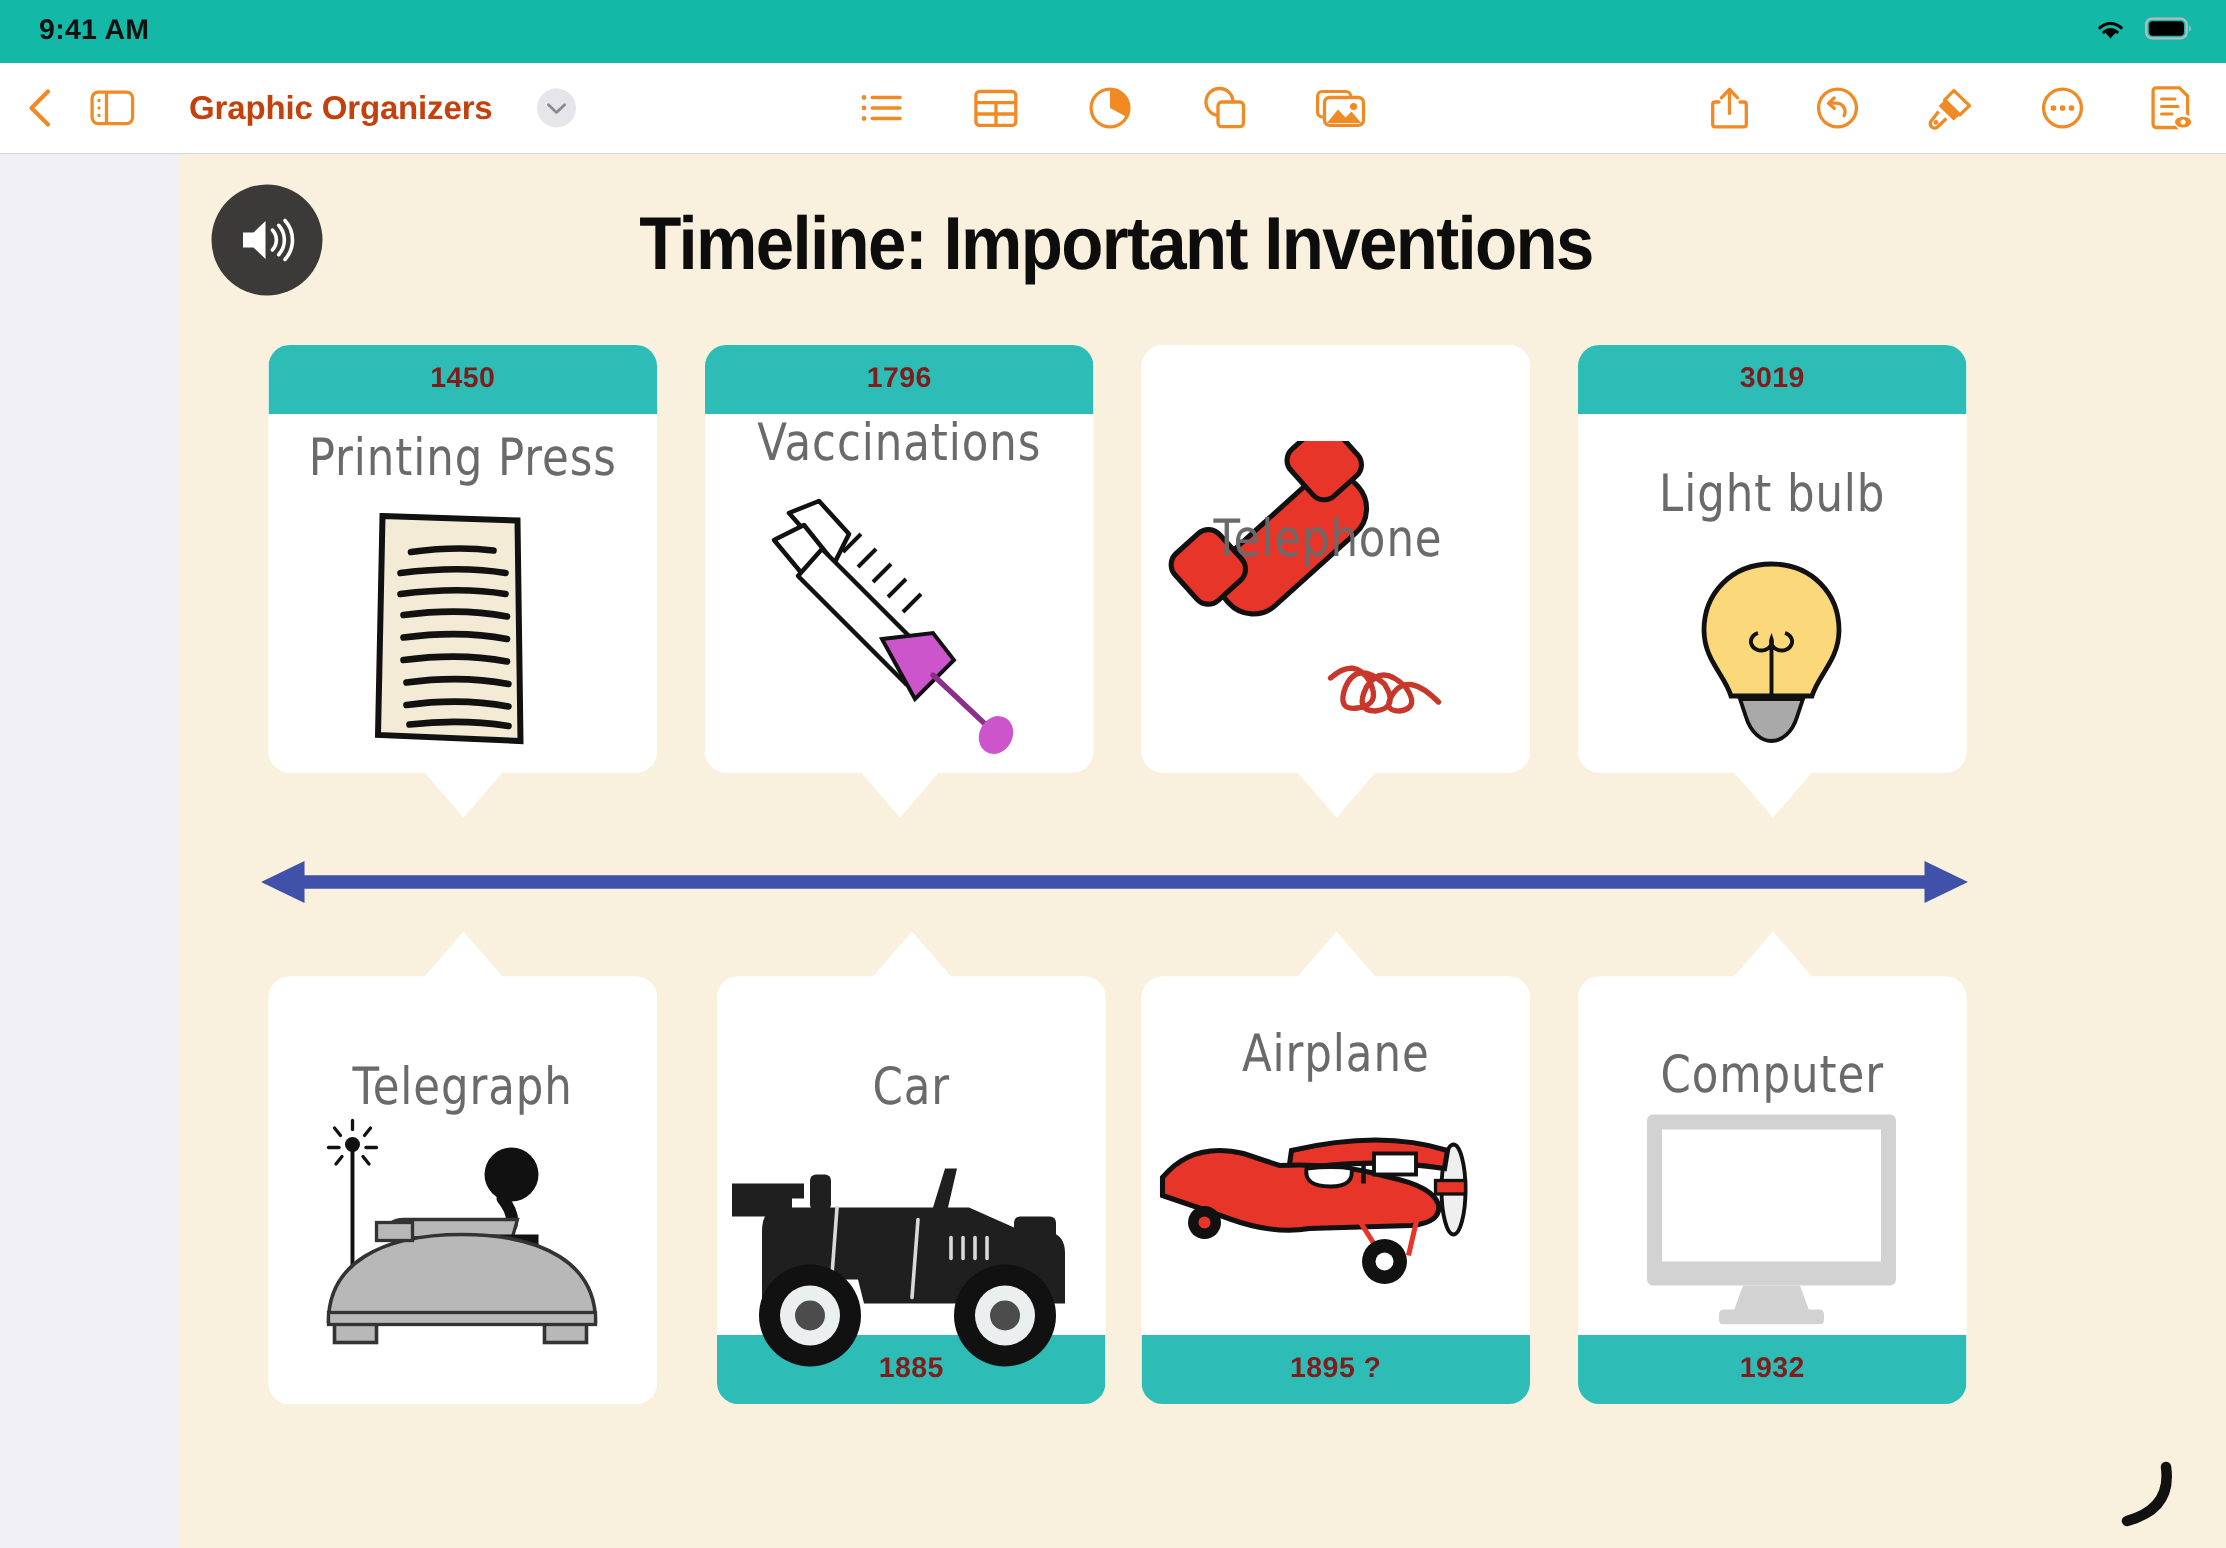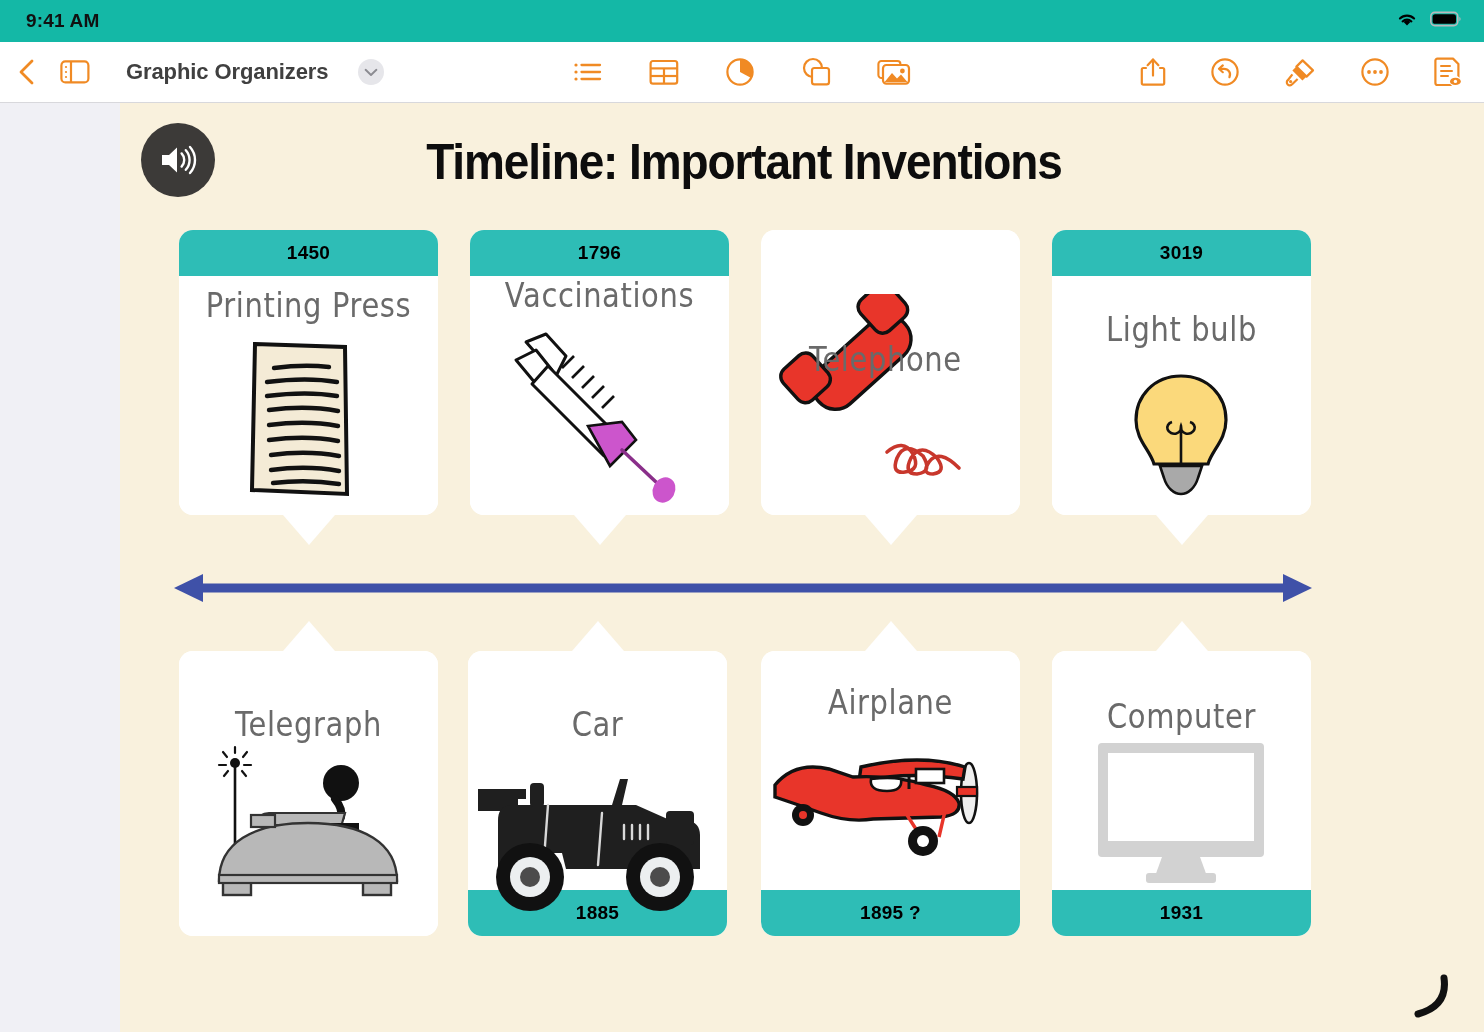--- a/index.html
+++ b/index.html
@@ -40,21 +40,21 @@
   }
   .tb-right {
     position: absolute; right: 22px;
     display: flex; align-items: center; gap: 44px;
   }
   .icon-btn {
     display: flex; align-items: center; justify-content: center;
     cursor: pointer; background: none; border: none;
   }
   .doc-title {
-    font-size: 22px; font-weight: 700; color: #404040;
+    font-size: 22px; font-weight: 700; color: #c2410c;
     letter-spacing: -.1px; margin-left: 16px;
   }
   .title-chevron {
     width: 26px; height: 26px; border-radius: 50%;
     background: #e6e6ea; display: flex; align-items: center;
     justify-content: center; margin-left: 10px; cursor: pointer;
   }
 
   
   .canvas-outer {
@@ -103,21 +103,21 @@
     position: relative; width: 259px; height: 100%;
     background: #ffffff; border-radius: 14px; overflow: hidden;
   }
   .card-top  { top: 127px; height: 285px; }
   .card-bot  { top: 548px; height: 285px; }
 
   .band {
     position: absolute; left: 0; width: 259px; height: 46px;
     background: #2ebdb6;
     display: flex; align-items: center; justify-content: center;
-    color: #000000; font-size: 19px; font-weight: 700;
+    color: #7f1d1d; font-size: 19px; font-weight: 700;
     letter-spacing: .3px;
   }
   .band-top { top: 0; }
   .band-bottom { bottom: 0; }
 
   .card-label {
     position: absolute; width: 100%; text-align: center;
     font-family: "DejaVu Sans", sans-serif;
     font-size: 29px; color: #6a6a6a; letter-spacing: .6px;
     transform: scaleY(1.18);
@@ -404,21 +404,21 @@
             <path d="M40 138 c0-38 34-58 89-58 s89 20 89 58 Z" fill="#b8b8b8" stroke="#333" stroke-width="2.4"></path>
             <rect x="72" y="72" width="24" height="12" fill="#b8b8b8" stroke="#333" stroke-width="2.2"></rect>
             <rect x="44" y="136" width="28" height="16" fill="#b8b8b8" stroke="#333" stroke-width="2.4"></rect>
             <rect x="184" y="136" width="28" height="16" fill="#b8b8b8" stroke="#333" stroke-width="2.4"></rect>
             <rect x="40" y="132" width="178" height="8" fill="#b8b8b8" stroke="#333" stroke-width="2.2"></rect>
           </svg>
         </div>
       </div>
     </div>
 
-    <div class="card card-bot" style="left:348px;">
+    <div class="card card-bot" style="left:358px;">
       <div class="tail tail-up"></div>
       <div class="card-inner">
         <div class="card-label" style="top:56px;">Car</div>
         <div class="band band-bottom">1885</div>
         <div class="art" style="top:110px;">
           <svg width="259" height="160" viewBox="0 0 259 160">
             <g fill="#1f1f1f">
               <path d="M10 28 h48 v10 h-8 v12 h-40 z"></path>
               <path d="M18 44 h126 l8-26 h8 l-6 26 h14 l36 16 h14 c10 0 14 6 14 14 v34 h-16 l-4-16 h-24 l-4 16 h-86 l-4-16 h-24 l-4 16 h-36 v-48 c0-10 4-16 14-16 z"></path>
               <rect x="62" y="22" width="14" height="24" rx="4"></rect>
@@ -464,21 +464,21 @@
             <rect x="196" y="44" width="20" height="9" fill="#e8352a" stroke="#111" stroke-width="2.2"></rect>
           </svg>
         </div>
       </div>
     </div>
 
     <div class="card card-bot" style="left:932px;">
       <div class="tail tail-up"></div>
       <div class="card-inner">
         <div class="card-label" style="top:48px;">Computer</div>
-        <div class="band band-bottom">1931</div>
+        <div class="band band-bottom">1932</div>
         <div class="art" style="top:88px;">
           <svg width="259" height="144" viewBox="0 0 259 144">
             <rect x="46" y="4" width="166" height="114" rx="4" fill="#d2d2d2"></rect>
             <rect x="56" y="14" width="146" height="88" fill="#ffffff"></rect>
             <path d="M110 118 h38 l8 22 h-54 z" fill="#d2d2d2"></path>
             <rect x="94" y="134" width="70" height="10" rx="3" fill="#d2d2d2"></rect>
           </svg>
         </div>
       </div>
     </div>

